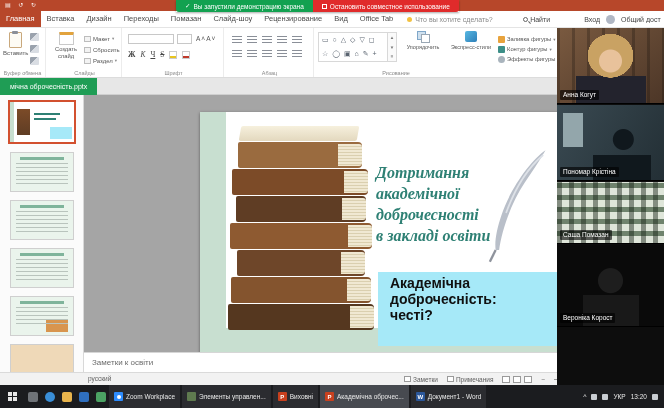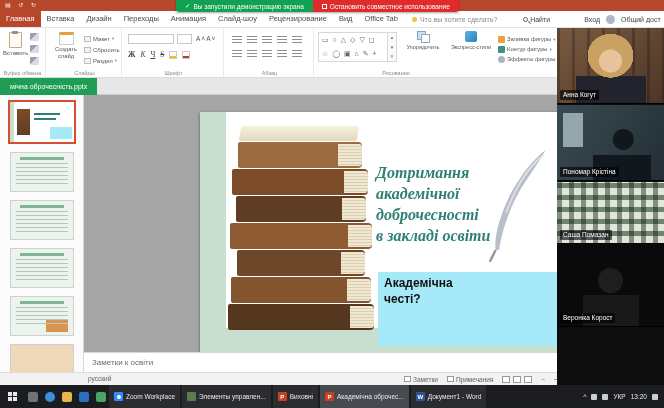--- a/index.html
+++ b/index.html
@@ -84,21 +84,21 @@
   .editor{position:absolute;left:84px;top:95px;right:0;height:257px;background:#A5A5A5}
   .slide{position:absolute;left:116px;top:17px;width:390px;height:284px;background:#fff;box-shadow:0 1px 3px rgba(0,0,0,.45)}
   .band-l{position:absolute;left:0;top:0;width:26px;height:240px;background:#C8DFD0}
   .band-b{position:absolute;left:26px;top:216px;right:0;height:24px;background:#C8DFD0}
   .books{position:absolute;left:28px;top:12px;width:150px;height:206px;display:flex;flex-direction:column;justify-content:flex-end}
   .bktop{height:15px;width:118px;margin-left:12px;background:linear-gradient(#F6F0DD,#E3D8BE);border-radius:2px;transform:skewX(-10deg)}
   .book{height:26px;margin-top:1px;border-radius:2px 4px 4px 2px;position:relative}
   .book::after{content:"";position:absolute;right:0;top:2px;bottom:2px;width:24px;background:repeating-linear-gradient(#F0E8D2 0 2px,#DACFAF 2px 3px);border-radius:0 3px 3px 0}
   .title-block{position:absolute;left:176px;top:50px;width:158px;font-family:"Liberation Serif",serif;font-style:italic;font-weight:bold;color:#2E8074;font-size:16px;line-height:21px}
   .quill{position:absolute;left:284px;top:36px;width:72px;height:116px}
-  .callout{position:absolute;left:178px;top:160px;width:196px;height:74px;background:#A6E9F8;padding:3px 6px;font-size:12px;font-weight:bold;line-height:16px;color:#101010}
+  .callout{position:absolute;left:178px;top:160px;width:196px;height:74px;background:#A6E9F8;padding:3px 12px;font-size:14px;font-weight:bold;line-height:16px;color:#101010}
   
   .notesbar{position:absolute;left:84px;top:352px;right:0;height:20px;background:#fff;border-top:1px solid #D6D6D6;font-size:8px;color:#6a6a6a;line-height:19px;padding-left:8px}
   .statusbar{position:absolute;left:0;top:372px;width:664px;height:13px;background:#F2F2F2;border-top:1px solid #DADADA;font-size:6.5px;color:#5f5f5f}
   .st-lang{position:absolute;left:88px;top:0;line-height:12px}
   .st-group{position:absolute;left:404px;top:0;height:12px;display:flex;align-items:center;gap:9px}
   .st-item{display:flex;align-items:center;gap:2px}
   .st-ic{width:7px;height:6px;border:1px solid #9a9a9a;background:#fff}
   .v-ic{width:8px;height:7px;border:1px solid #9a9a9a;background:#fff}
   .viewics{display:flex;gap:3px}
   .zslider{width:34px;height:1px;background:#9a9a9a;position:relative}
@@ -146,21 +146,21 @@
 
   <div class="titlebar">
     <span class="qat">▤ ↺ ↻</span>
   </div>
 
   <div class="tabrow">
     <span class="tab active">Главная</span>
     <span class="tab">Вставка</span>
     <span class="tab">Дизайн</span>
     <span class="tab">Переходы</span>
-    <span class="tab">Анимация</span>
+    <span class="tab">Помазан</span>
     <span class="tab">Слайд-шоу</span>
     <span class="tab">Рецензирование</span>
     <span class="tab">Вид</span>
     <span class="tab">Office Tab</span>
     <span class="tellme">
       <i class="bulb"></i>
       <span>Что вы хотите сделать?</span>
     </span>
     <span class="tr-right">
       <span class="findwrap">
@@ -328,20 +328,21 @@
         <div>доброчесності</div>
         <div>в закладі освіти</div>
       </div>
       <svg class="quill" viewBox="0 0 60 100">
         <path d="M52 2 C 40 10, 22 34, 14 58 C 10 70, 8 80, 9 88 L 12 88 C 14 72, 22 48, 34 30 C 40 21, 47 11, 52 2 Z" fill="#B9BFC9"></path>
         <path d="M50 6 C 38 16, 26 34, 18 56" stroke="#DDE1E7" stroke-width="1.5" fill="none"></path>
         <path d="M9 88 L 4 98" stroke="#8E939C" stroke-width="2"></path>
       </svg>
       <div class="callout">
         <div>Академічна</div>
+        <div>доброчесність:</div>
         <div>честі?</div>
       </div>
     </div>
   </div>
 
   <div class="notesbar">
     <span>Заметки к освіти</span>
   </div>
 
   <div class="statusbar">

